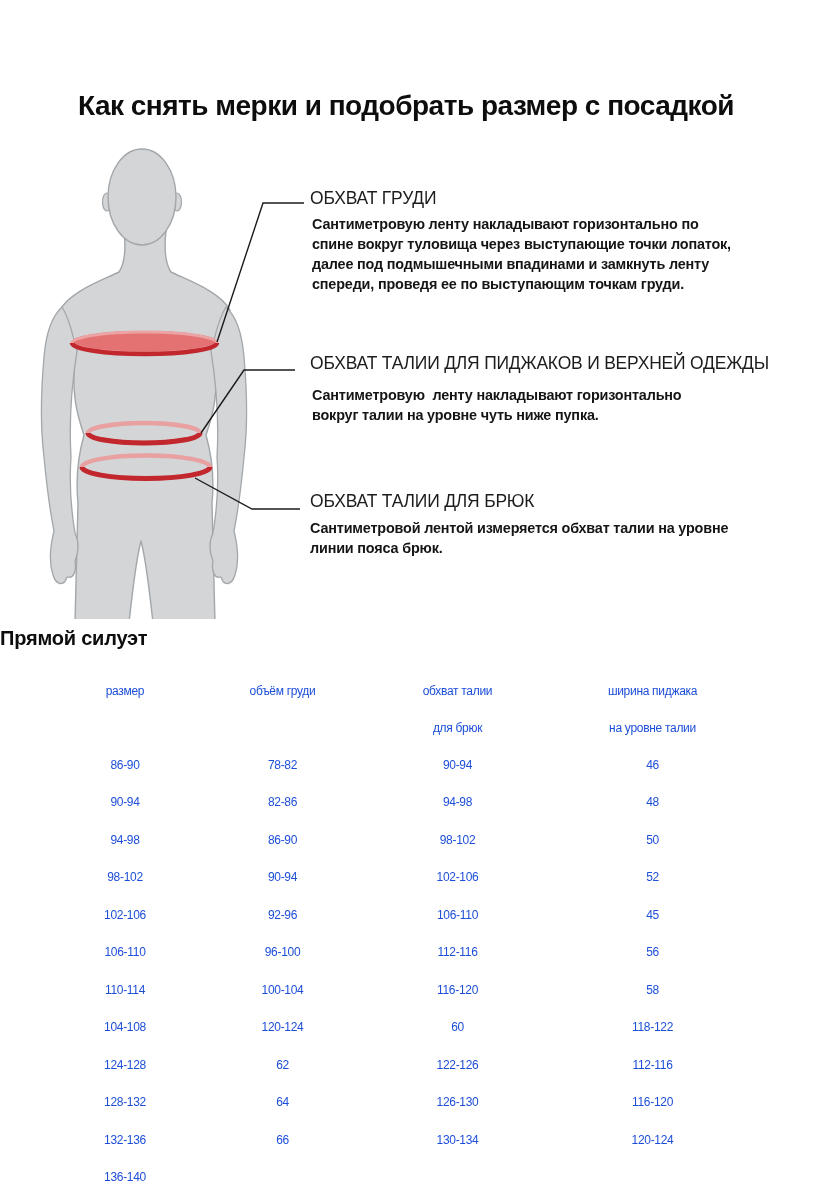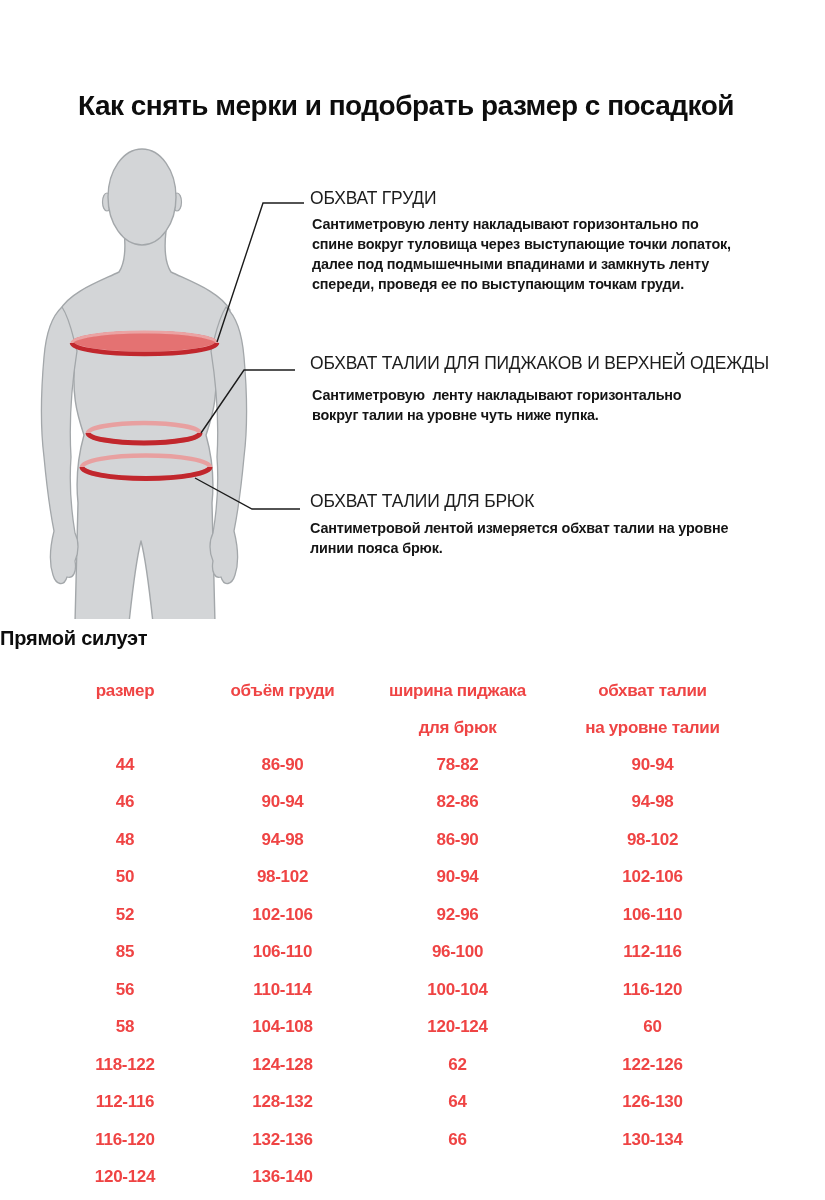--- a/index.html
+++ b/index.html
@@ -14,22 +14,22 @@
   .ann-p{font-size:15.5px;line-height:20px;font-weight:bold;letter-spacing:-0.2px;
          white-space:pre-wrap;transform:scaleX(0.93);transform-origin:left top;color:#151515;}
   #ann1-h{left:310px;top:176px;} #ann1-p{left:312px;top:202px;width:480px;}
   #ann2-h{left:310px;top:341px;} #ann2-p{left:312px;top:373px;width:460px;}
   #ann3-h{left:310px;top:479px;} #ann3-p{left:310px;top:506px;width:490px;}
   #table-title{top:615px;left:0;width:825px;text-align:left;font-size:20px;font-weight:bold;
                letter-spacing:-0.2px;color:#0d0d0d;}
   .grid{display:grid;grid-template-columns:140px 175px 175px 215px;}
   #table-head{left:55px;top:660px;grid-auto-rows:37px;}
   #table-body{left:55px;top:734px;grid-auto-rows:37.5px;}
-  .cell{display:flex;align-items:center;justify-content:center;font-size:17px;font-weight:bold;
-        letter-spacing:-0.3px;color:#ef4444;}
+  .cell{display:flex;align-items:center;justify-content:center;font-size:12px;font-weight:normal;
+        letter-spacing:-0.3px;color:#1d4ed8;}
 </style>
 </head>
 <body>
 
 <div id="page">
 
   <div class="abs" id="main-title">Как снять мерки и подобрать размер с посадкой</div>
 
   <svg class="abs" id="figure-svg" width="825" height="620" viewBox="0 0 825 620" aria-hidden="true">
     <defs>
@@ -101,50 +101,49 @@
 
   <div class="abs ann-h" id="ann3-h">ОБХВАТ ТАЛИИ ДЛЯ БРЮК</div>
   <div class="abs ann-p" id="ann3-p">Сантиметровой лентой измеряется обхват талии на уровне
 линии пояса брюк.</div>
 
   <div class="abs" id="table-title">Прямой силуэт</div>
 
   <div class="abs grid" id="table-head">
     <div class="cell">размер</div>
     <div class="cell">объём груди</div>
+    <div class="cell">обхват талии</div>
     <div class="cell">ширина пиджака</div>
-    <div class="cell">обхват талии</div>
     <div class="cell"></div>
     <div class="cell"></div>
     <div class="cell">для брюк</div>
     <div class="cell">на уровне талии</div>
   </div>
 
   <div class="abs grid" id="table-body">
-      <div class="cell">44</div>
       <div class="cell">86-90</div>
       <div class="cell">78-82</div>
       <div class="cell">90-94</div>
       <div class="cell">46</div>
       <div class="cell">90-94</div>
       <div class="cell">82-86</div>
       <div class="cell">94-98</div>
       <div class="cell">48</div>
       <div class="cell">94-98</div>
       <div class="cell">86-90</div>
       <div class="cell">98-102</div>
       <div class="cell">50</div>
       <div class="cell">98-102</div>
       <div class="cell">90-94</div>
       <div class="cell">102-106</div>
       <div class="cell">52</div>
       <div class="cell">102-106</div>
       <div class="cell">92-96</div>
       <div class="cell">106-110</div>
-      <div class="cell">85</div>
+      <div class="cell">45</div>
       <div class="cell">106-110</div>
       <div class="cell">96-100</div>
       <div class="cell">112-116</div>
       <div class="cell">56</div>
       <div class="cell">110-114</div>
       <div class="cell">100-104</div>
       <div class="cell">116-120</div>
       <div class="cell">58</div>
       <div class="cell">104-108</div>
       <div class="cell">120-124</div>

